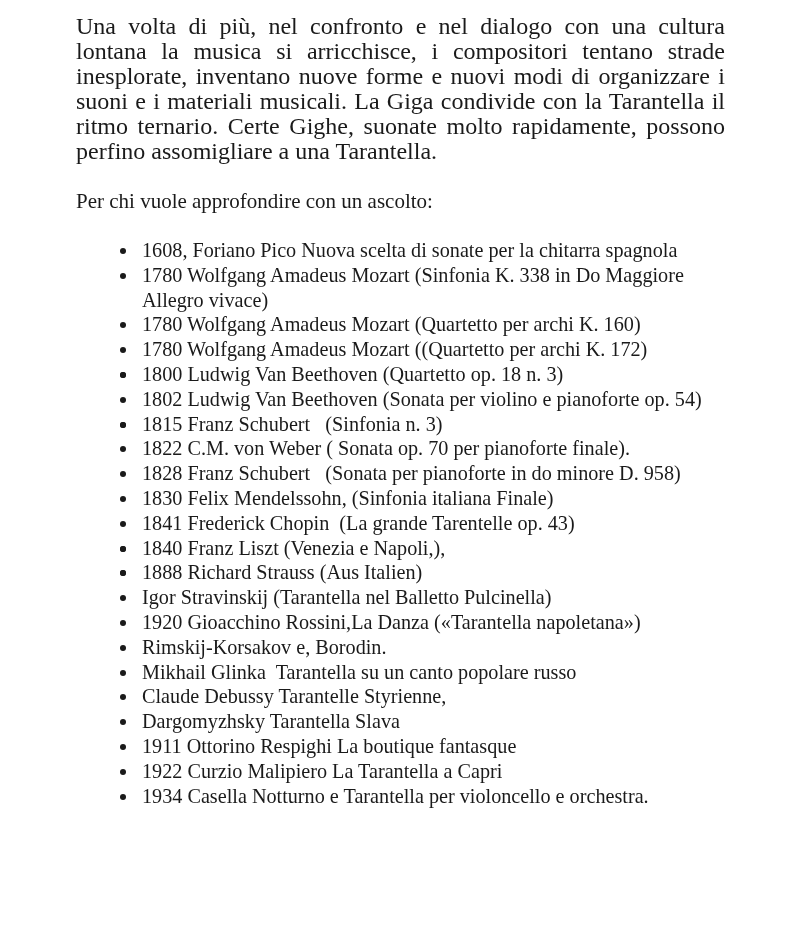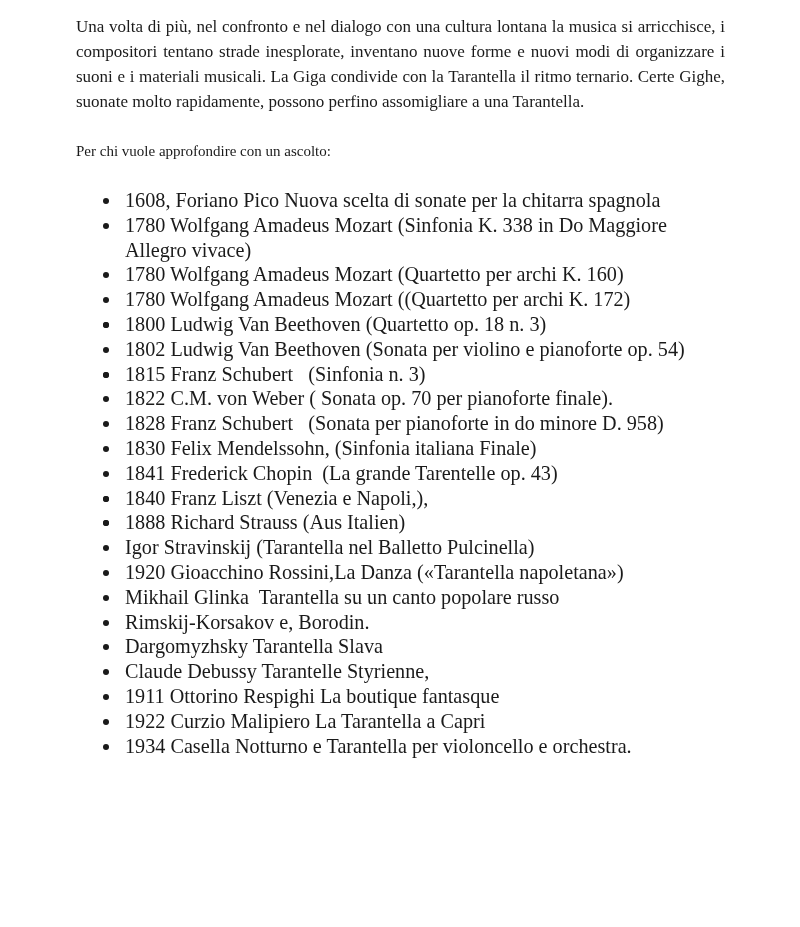--- a/index.html
+++ b/index.html
@@ -13,39 +13,40 @@
       overflow: hidden;
       font-family: "Liberation Serif", "DejaVu Serif", serif;
       color: #1a1a1a;
     }
     .page {
       position: relative;
       padding: 14px 75px 0 76px;
     }
     .intro {
       margin: 0;
-      font-size: 17px;
+      font-size: 24px;
       line-height: 25px;
       text-align: justify;
       text-align-last: left;
     }
     .lead {
       margin: 25px 0 8px 0;
-      font-size: 15px;
+      font-size: 21px;
       line-height: 25px;
     }
     .list {
       list-style: none;
       margin: 24px 0 0 0;
       padding: 0 0 0 49px;
     }
     .list li {
       position: relative;
       font-size: 20.2px;
       line-height: 24.8px;
+      margin-left: 17px;
     }
     .list li .bullet {
       position: absolute;
       left: -22px;
       top: 10px;
       width: 6px;
       height: 6px;
       border-radius: 50%;
       background: #1a1a1a;
     }
@@ -72,21 +73,21 @@
       <li><span class="bullet"></span><span class="text">1822 C.M. von Weber ( Sonata op. 70 per pianoforte finale).</span></li>
       <li><span class="bullet"></span><span class="text">1828 Franz Schubert   (Sonata per pianoforte in do minore D. 958)</span></li>
       <li><span class="bullet"></span><span class="text">1830 Felix Mendelssohn, (Sinfonia italiana Finale)</span></li>
       <li><span class="bullet"></span><span class="text">1841 Frederick Chopin  (La grande Tarentelle op. 43)</span></li>
       <li><span class="bullet"></span></li>
       <li><span class="bullet"></span><span class="text">1840 Franz Liszt (Venezia e Napoli,),</span></li>
       <li><span class="bullet"></span></li>
       <li><span class="bullet"></span><span class="text">1888 Richard Strauss (Aus Italien)</span></li>
       <li><span class="bullet"></span><span class="text">Igor Stravinskij (Tarantella nel Balletto Pulcinella)</span></li>
       <li><span class="bullet"></span><span class="text">1920 Gioacchino Rossini,La Danza («Tarantella napoletana»)</span></li>
+      <li><span class="bullet"></span><span class="text">Rimskij-Korsakov e, Borodin.</span></li>
       <li><span class="bullet"></span><span class="text">Mikhail Glinka  Tarantella su un canto popolare russo</span></li>
-      <li><span class="bullet"></span><span class="text">Rimskij-Korsakov e, Borodin.</span></li>
+      <li><span class="bullet"></span><span class="text">Claude Debussy Tarantelle Styrienne,</span></li>
       <li><span class="bullet"></span><span class="text">Dargomyzhsky Tarantella Slava</span></li>
-      <li><span class="bullet"></span><span class="text">Claude Debussy Tarantelle Styrienne,</span></li>
       <li><span class="bullet"></span><span class="text">1911 Ottorino Respighi La boutique fantasque</span></li>
       <li><span class="bullet"></span><span class="text">1922 Curzio Malipiero La Tarantella a Capri</span></li>
       <li><span class="bullet"></span><span class="text">1934 Casella Notturno e Tarantella per violoncello e orchestra.</span></li>
     </ul>
 </div>
 
 </body></html>

